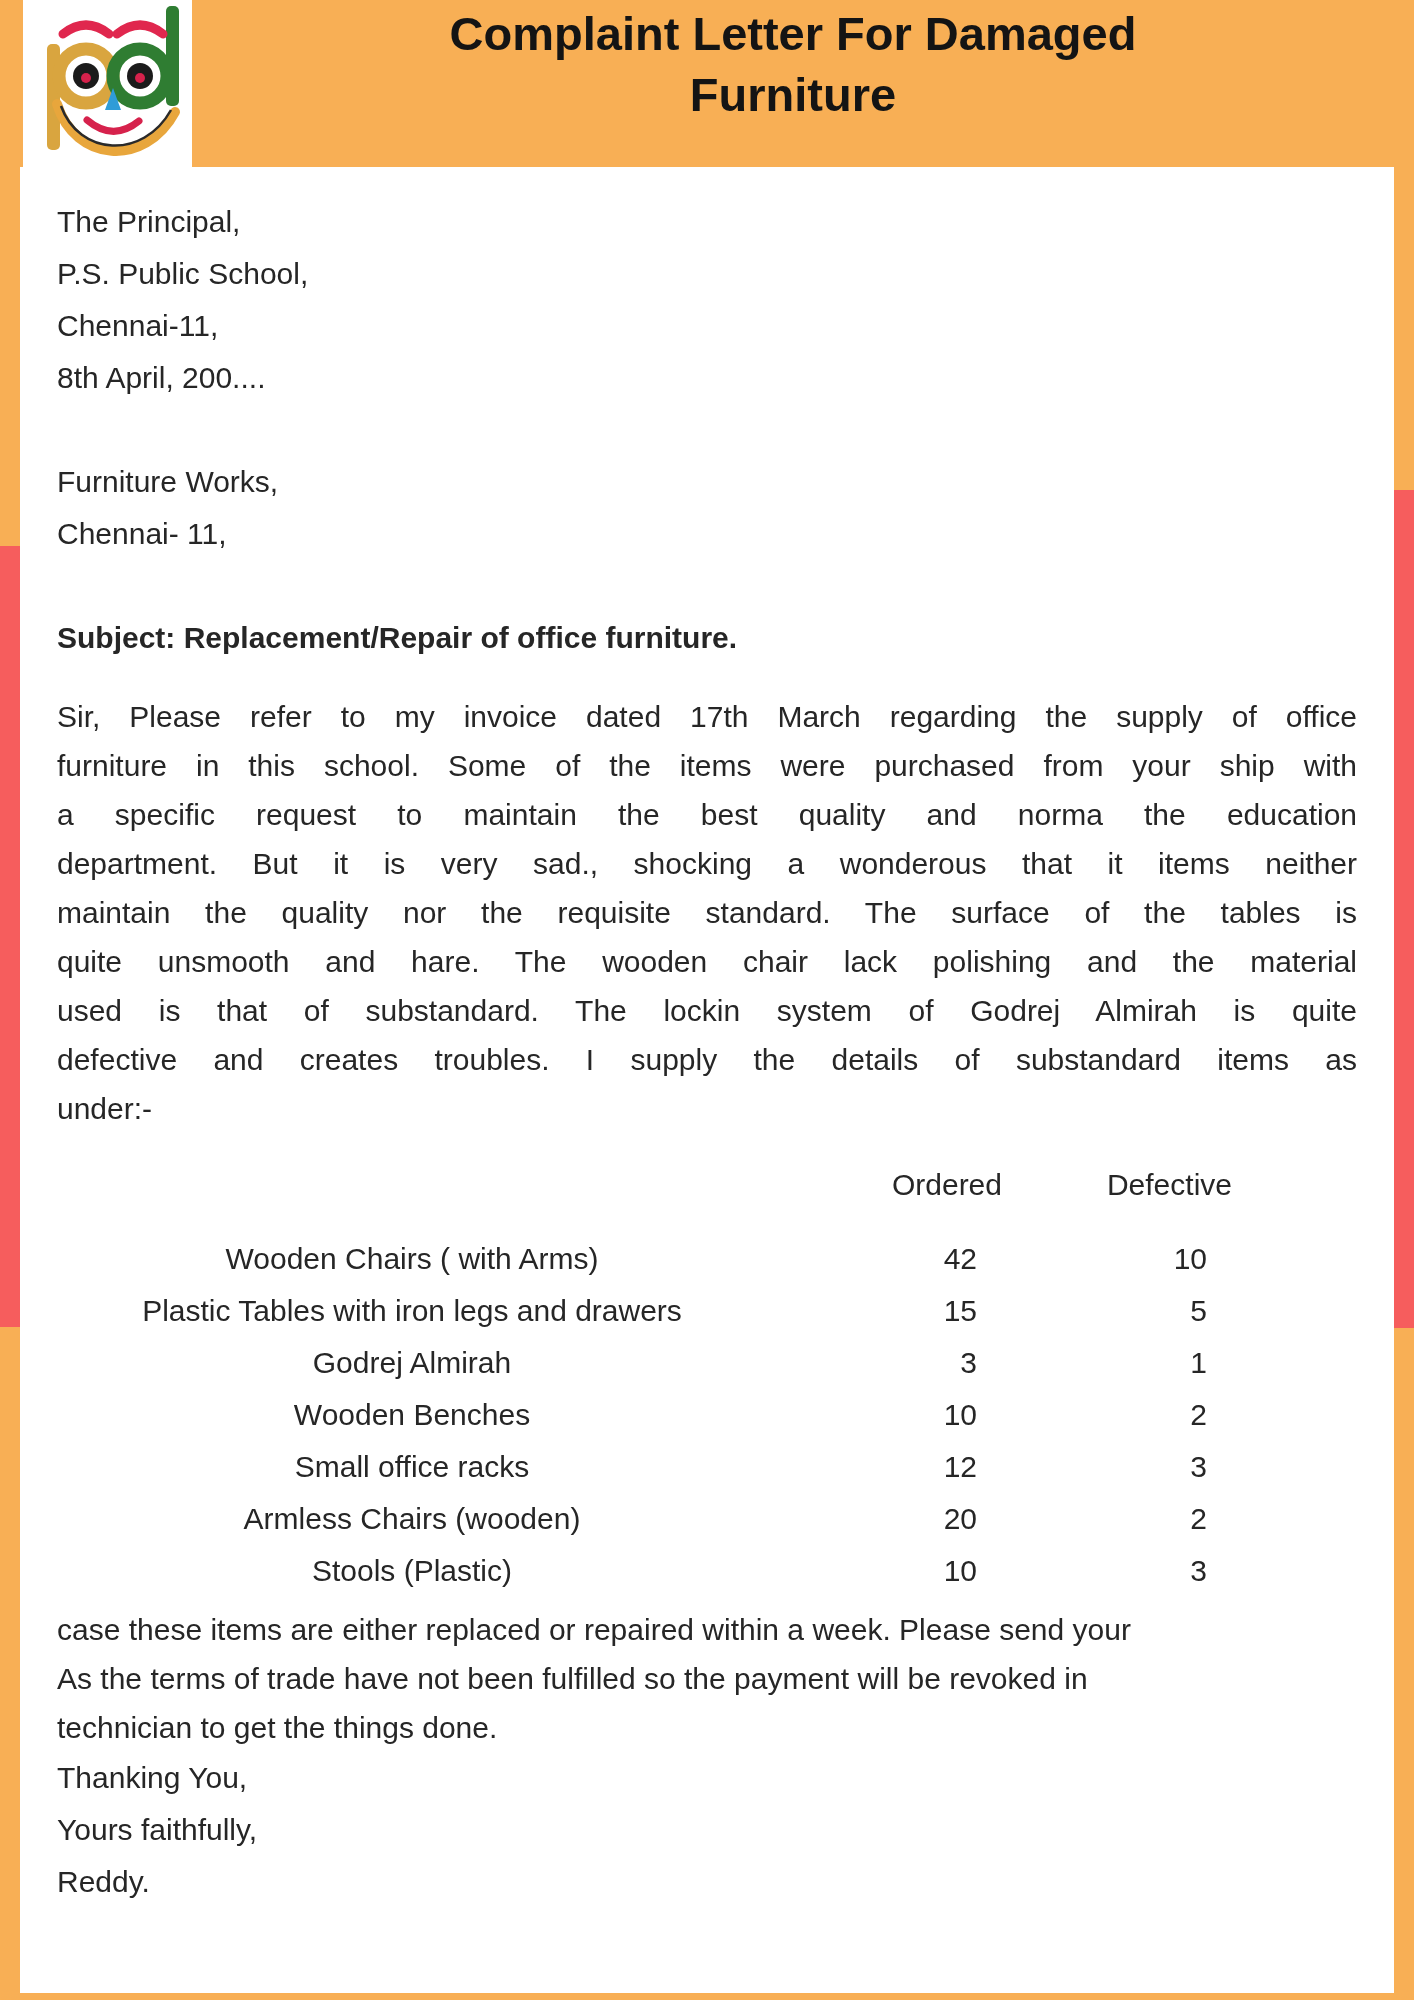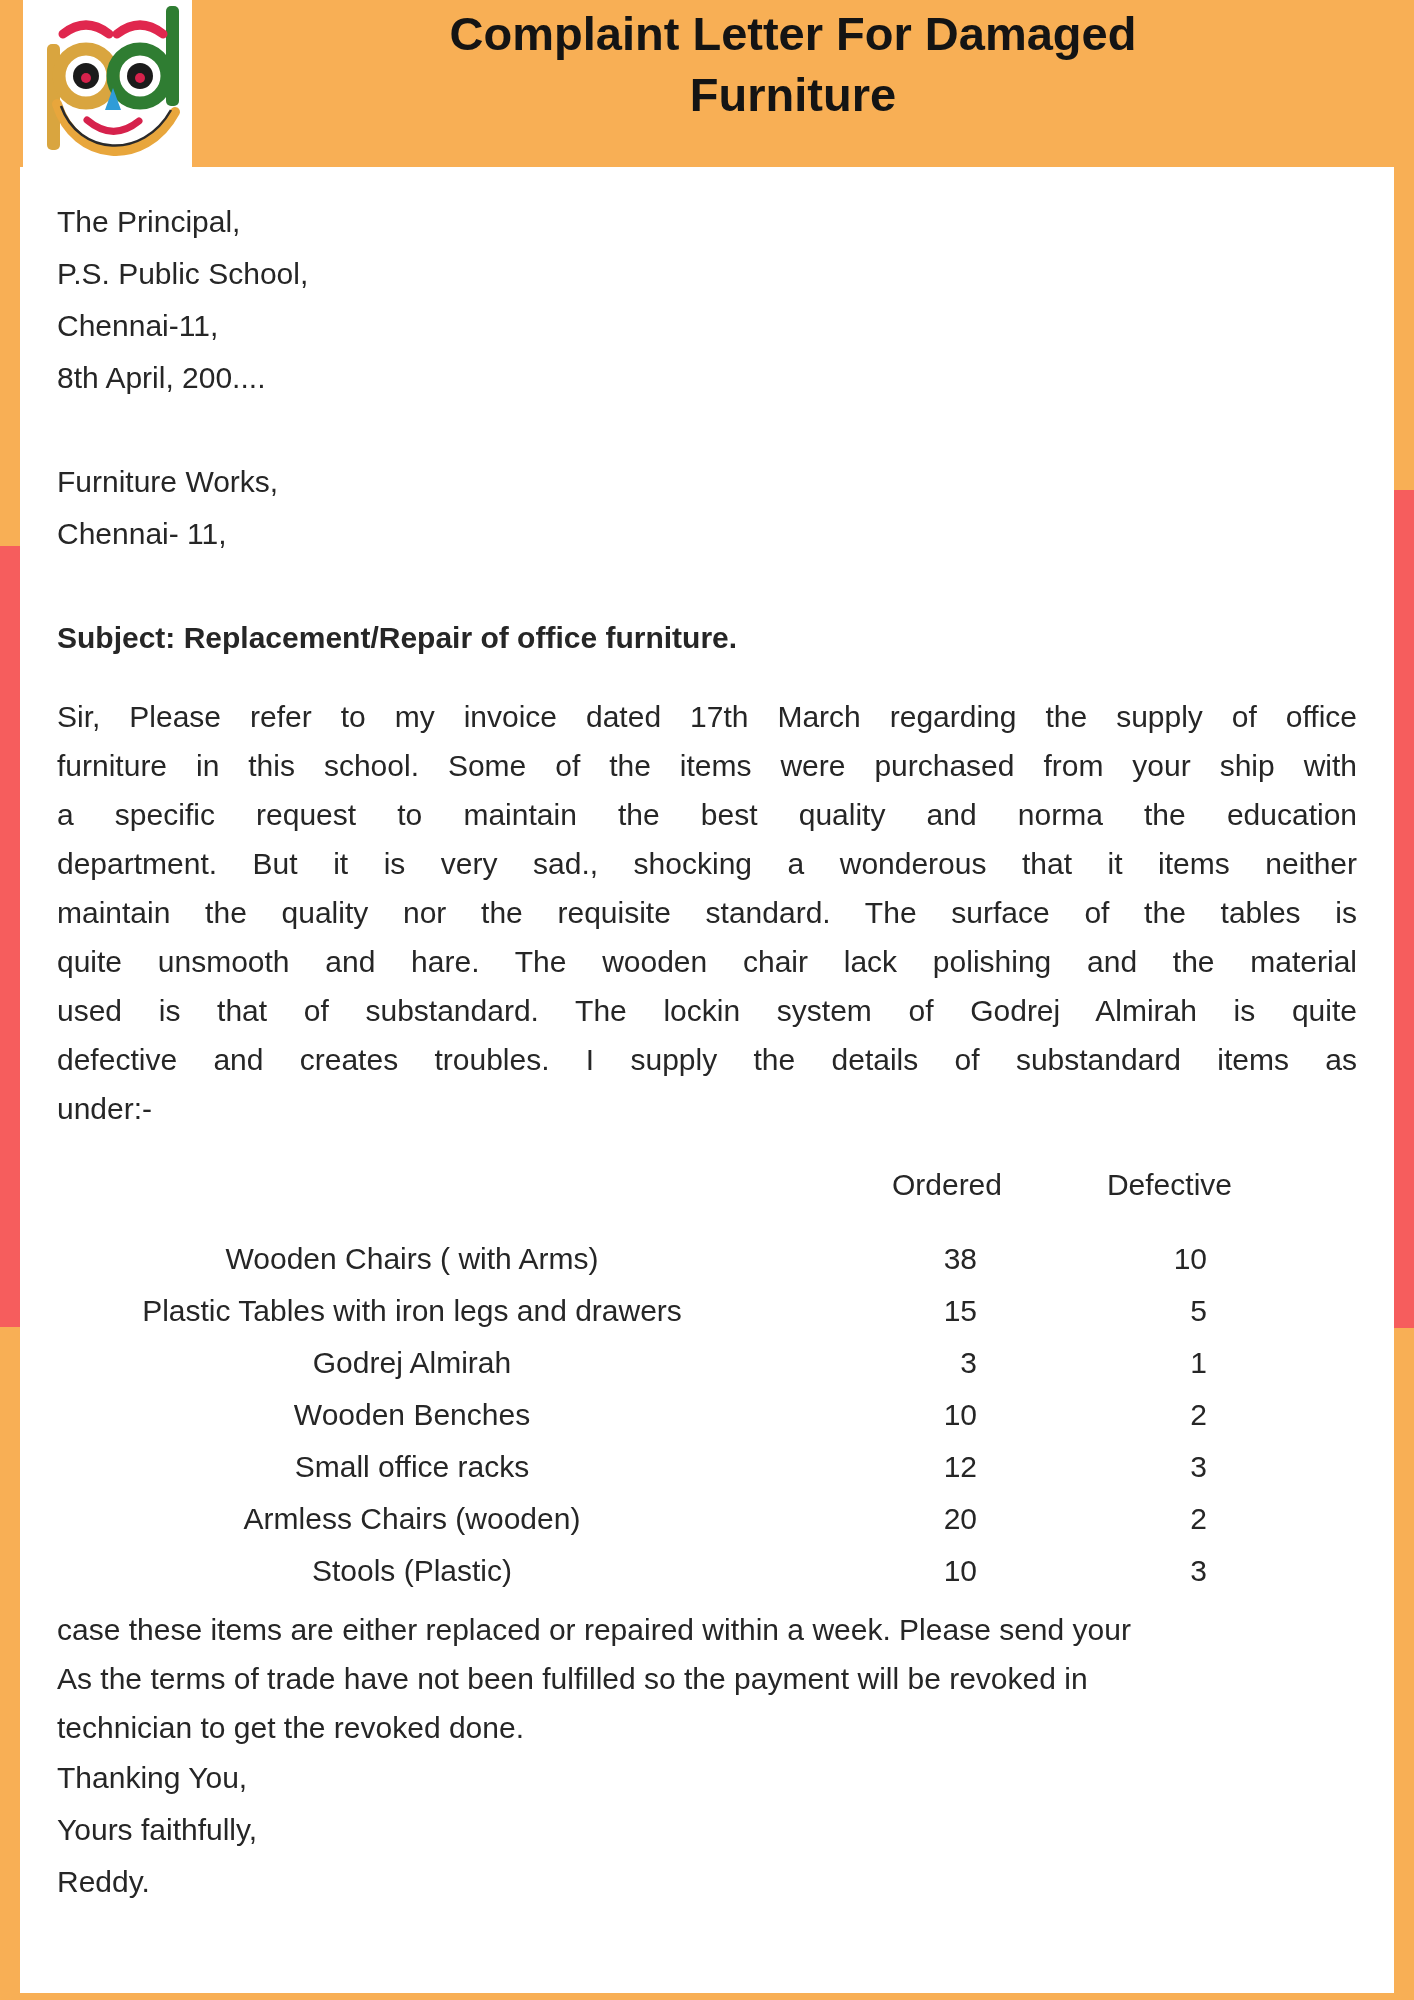--- a/index.html
+++ b/index.html
@@ -134,21 +134,21 @@
 
     <div class="t-area">
       <div class="trow t-head">
         <div class="titem"></div>
         <div class="num">Ordered</div>
         <div class="num">Defective</div>
       </div>
       <div class="t-rows">
           <div class="trow">
           <div class="titem">Wooden Chairs ( with Arms)</div>
-          <div class="num">38</div>
+          <div class="num">42</div>
           <div class="num">10</div>
         </div>
           <div class="trow">
           <div class="titem">Plastic Tables with iron legs and drawers</div>
           <div class="num">15</div>
           <div class="num">5</div>
         </div>
           <div class="trow">
           <div class="titem">Godrej Almirah</div>
           <div class="num">3</div>
@@ -173,21 +173,21 @@
           <div class="titem">Stools (Plastic)</div>
           <div class="num">10</div>
           <div class="num">3</div>
         </div>
         </div>
     </div>
 
     <div class="closing">
         <div class="ll">case these items are either replaced or repaired within a week. Please send your</div>
         <div class="ll">As the terms of trade have not been fulfilled so the payment will be revoked in</div>
-        <div class="ll">technician to get the revoked done.</div>
+        <div class="ll">technician to get the things done.</div>
       </div>
 
     <div class="signature">
         <div class="line">Thanking You,</div>
         <div class="line">Yours faithfully,</div>
         <div class="line">Reddy.</div>
       </div>
 
   </div>
 

